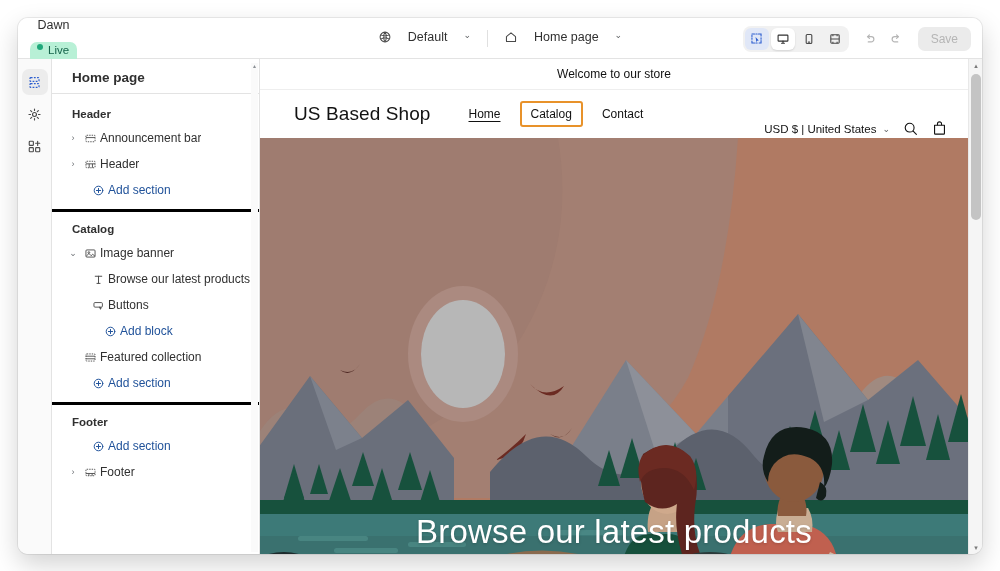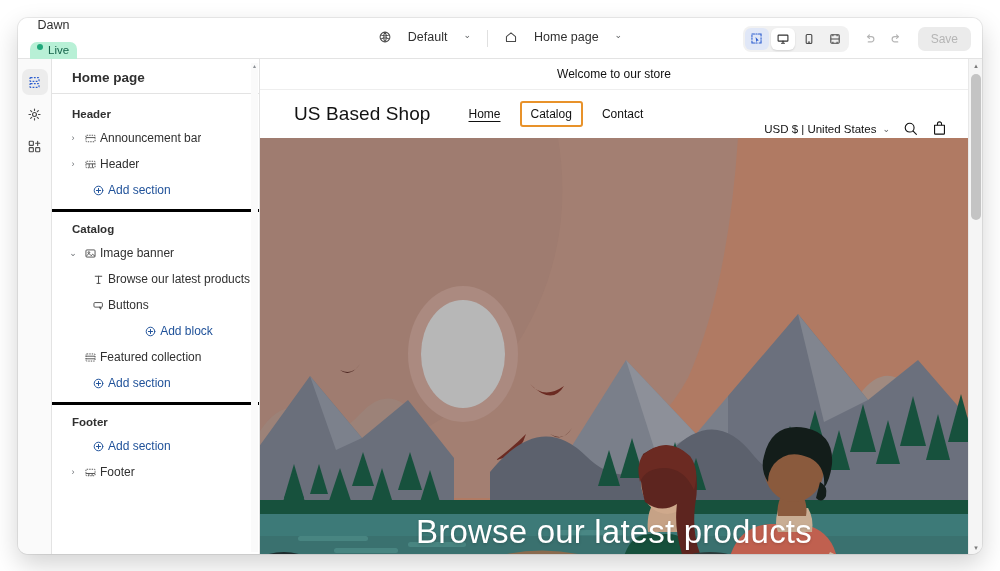--- a/index.html
+++ b/index.html
@@ -120,21 +120,21 @@
     padding-left:8px; font-size:12px; color:#303030;
     cursor:pointer; border-radius:6px; margin:0 6px 0 6px;
   }
   .row .cv { width:14px; font-size:9px; color:#6d7175; flex:0 0 14px; text-align:center; }
   .row .ic { width:20px; display:flex; align-items:center; justify-content:center; color:#4a4a4a; flex:0 0 20px; }
   .row .lbl { white-space:nowrap; overflow:hidden; text-overflow:ellipsis; }
   .row.child { padding-left:30px; }
   .row.nochev { padding-left:22px; }
   .row.add { color:#1f5199; padding-left:30px; }
   .row.add .ic { color:#1f5199; }
-  .row.add.lvl2 { padding-left:42px;justify-content:center; }
+  .row.add.lvl2 { padding-left:42px; }
 
   .sb-sbar {
     position:absolute; right:1px; top:4px; width:7px; bottom:2px;
     background:#fafafa;
   }
   .sb-sbar .arrow { position:absolute; top:0; left:0; width:7px; text-align:center; font-size:6px; color:#8c9196; line-height:7px;}
 
   
   .preview { flex:1; background:#f1f1f1; position:relative; overflow:hidden; }
   .pv-inner { position:absolute; left:0; top:0; right:14px; bottom:0; overflow:hidden; background:#fff; }

